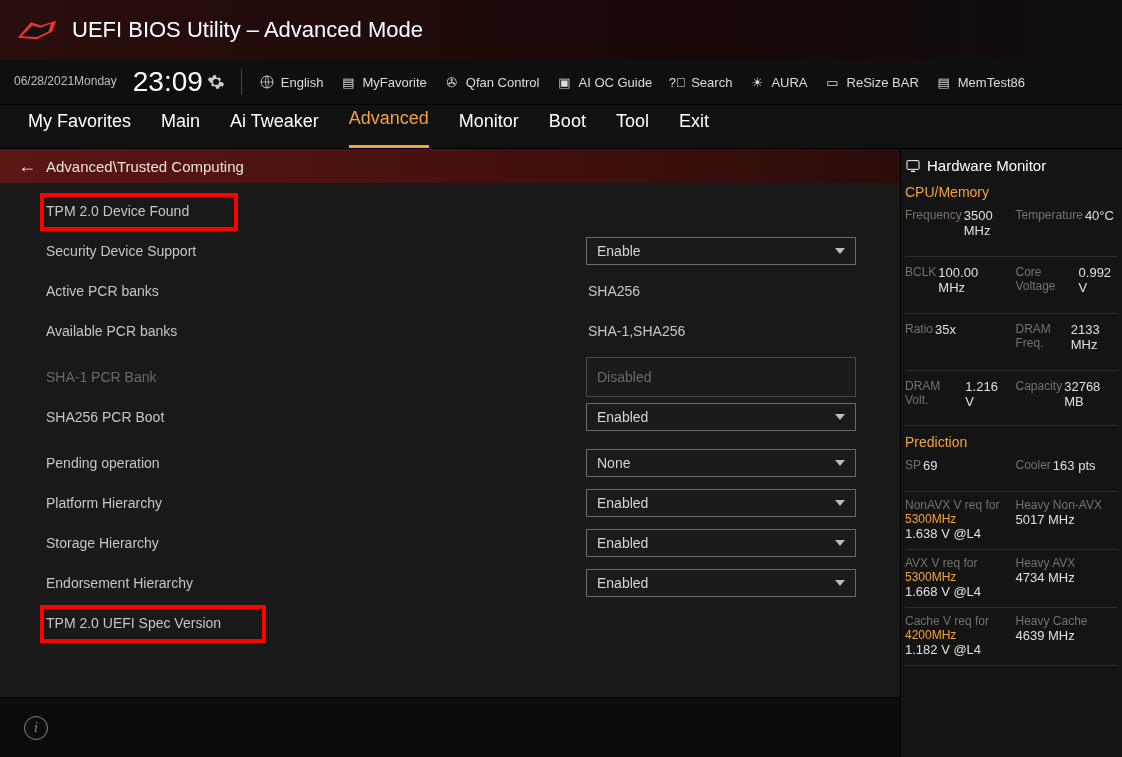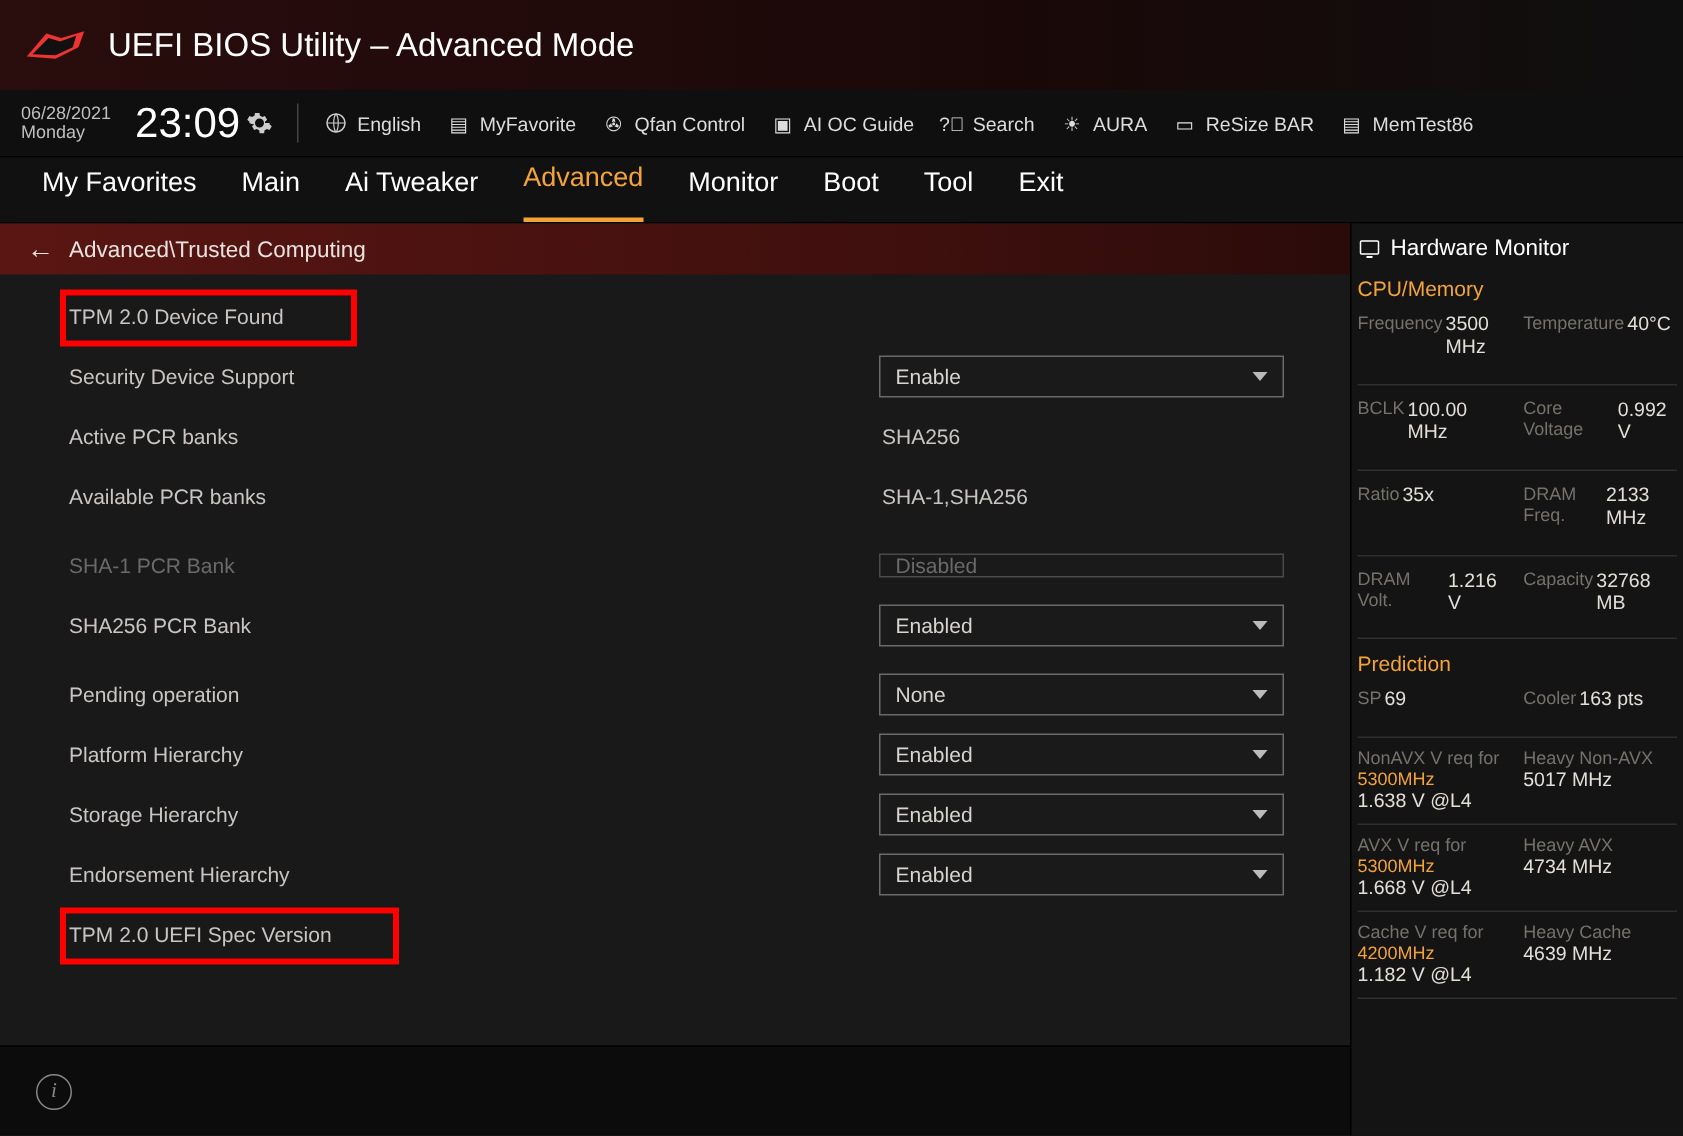--- a/index.html
+++ b/index.html
@@ -29,21 +29,21 @@
   }
   
   .toolbar {
     height: 45px;
     display: flex; align-items: center;
     padding: 0 14px;
     gap: 16px;
     font-size: 13px; color: #ddd;
     border-bottom: 1px solid #000;
   }
-  .dt { display: flex; flex-direction: column; line-height: 1.1; font-size: 12px; color: #bfbfbf; }
+  .dt { display: flex; flex-direction: row; line-height: 1.1; font-size: 12px; color: #bfbfbf; }
   .clock { font-size: 28px; color: #fff; font-weight: 500; display:flex; align-items:center; gap:4px; }
   .toolbar .vsep { width:1px; height:26px; background:#444; }
   .tb-item { display:flex; align-items:center; gap:5px; cursor:default; }
   .tb-item svg { width:16px; height:16px; fill:#ccc; }
   .tb-item .ico { width:18px; height:14px; display:inline-flex; align-items:center; justify-content:center; }
   
   .tabs {
     height: 44px;
     display:flex; align-items:flex-end;
     padding: 0 28px;
@@ -86,21 +86,21 @@
     height:28px;
     border:1px solid #6a6a6a;
     background:#1a1a1a;
     display:flex; align-items:center; justify-content:space-between;
     padding:0 10px;
     color:#d8d4d0; font-size:14px;
   }
   .select .caret { width:0;height:0;border-left:5px solid transparent;border-right:5px solid transparent;border-top:6px solid #bbb; }
   .readonly { color:#c9c5c2; padding-left:2px; }
   .readonly-box {
-    height:16px; border:1px solid #4a4a4a;
+    height:40px; border:1px solid #4a4a4a;
     background:#1a1a1a; color:#6a6a6a;
     display:flex; align-items:center; padding:0 10px;
     font-size:14px;
   }
   .hl-tpmfound { position:relative; }
   .hl-tpmfound::after {
     content:""; position:absolute; left:-6px; top:2px; width:190px; height:30px;
     border:4px solid #ff0000;
   }
   .hl-specver { position:relative; }
@@ -251,21 +251,21 @@
             </div>
           </div>
           <div style="height: 6px;"></div>
           <div class="row dim">
             <div class="label">SHA-1 PCR Bank</div>
             <div class="val">
               <div class="readonly-box">Disabled</div>
             </div>
           </div>
           <div class="row">
-            <div class="label">SHA256 PCR Bank</div>
+            <div class="label">SHA256 PCR Boot</div>
             <div class="val">
               <div class="select">
                 <span>Enabled</span>
                 <span class="caret"></span>
               </div>
             </div>
           </div>
           <div style="height: 6px;"></div>
           <div class="row">
             <div class="label">Pending operation</div>

